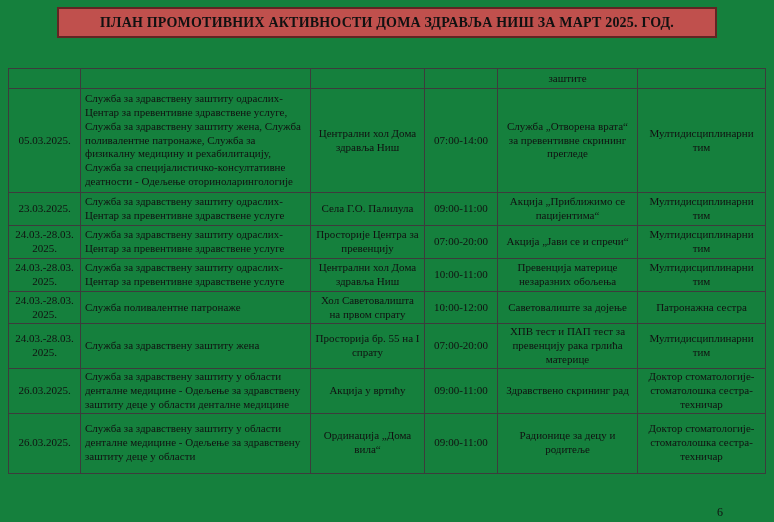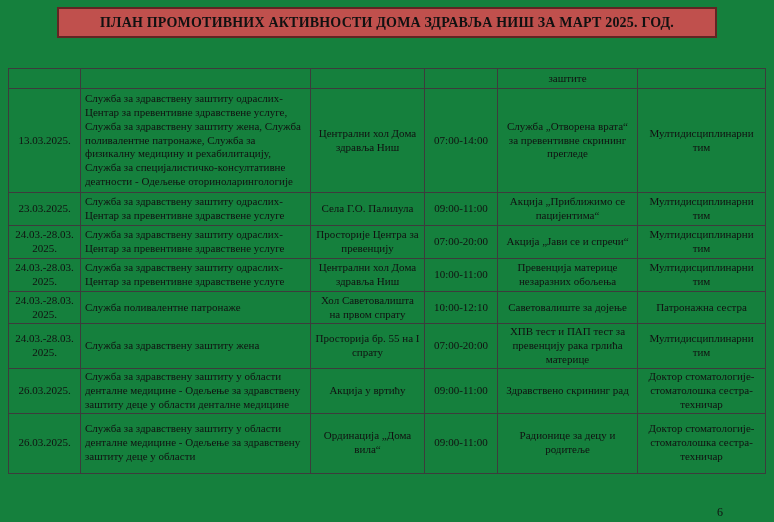--- a/index.html
+++ b/index.html
@@ -99,21 +99,21 @@
     <tbody>
         <tr>
     <td class="c-date"></td>
     <td class="c-service"></td>
     <td class="c-location"></td>
     <td class="c-time"></td>
     <td class="c-activity">заштите</td>
     <td class="c-team"></td>
   </tr>
         <tr>
-    <td class="c-date">13.03.2025.</td>
+    <td class="c-date">05.03.2025.</td>
     <td class="c-service">Служба за здравствену заштиту одраслих-Центар за превентивне здравствене услуге, Служба за здравствену заштиту жена, Служба поливалентне патронаже, Служба за физикалну медицину и рехабилитацију, Служба за специјалистичко-консултативне деатности - Одељење оториноларингологије</td>
     <td class="c-location">Централни хол Дома здравља Ниш</td>
     <td class="c-time">07:00-14:00</td>
     <td class="c-activity">Служба „Отворена врата“ за превентивне скрининг прегледе</td>
     <td class="c-team">Мултидисциплинарни тим</td>
   </tr>
         <tr>
     <td class="c-date">23.03.2025.</td>
     <td class="c-service">Служба за здравствену заштиту одраслих-Центар за превентивне здравствене услуге</td>
     <td class="c-location">Села Г.О. Палилула</td>
@@ -134,21 +134,21 @@
     <td class="c-service">Служба за здравствену заштиту одраслих-Центар за превентивне здравствене услуге</td>
     <td class="c-location">Централни хол Дома здравља Ниш</td>
     <td class="c-time">10:00-11:00</td>
     <td class="c-activity">Превенција материце незаразних обољења</td>
     <td class="c-team">Мултидисциплинарни тим</td>
   </tr>
         <tr>
     <td class="c-date">24.03.-28.03. 2025.</td>
     <td class="c-service">Служба поливалентне патронаже</td>
     <td class="c-location">Хол  Саветовалишта на првом спрату</td>
-    <td class="c-time">10:00-12:10</td>
+    <td class="c-time">10:00-12:00</td>
     <td class="c-activity">Саветовалиште за дојење</td>
     <td class="c-team">Патронажна сестра</td>
   </tr>
         <tr>
     <td class="c-date">24.03.-28.03. 2025.</td>
     <td class="c-service">Служба за здравствену заштиту жена</td>
     <td class="c-location">Просторија бр. 55 на I спрату</td>
     <td class="c-time">07:00-20:00</td>
     <td class="c-activity">ХПВ тест и ПАП тест за превенцију рака грлића материце</td>
     <td class="c-team">Мултидисциплинарни тим</td>

